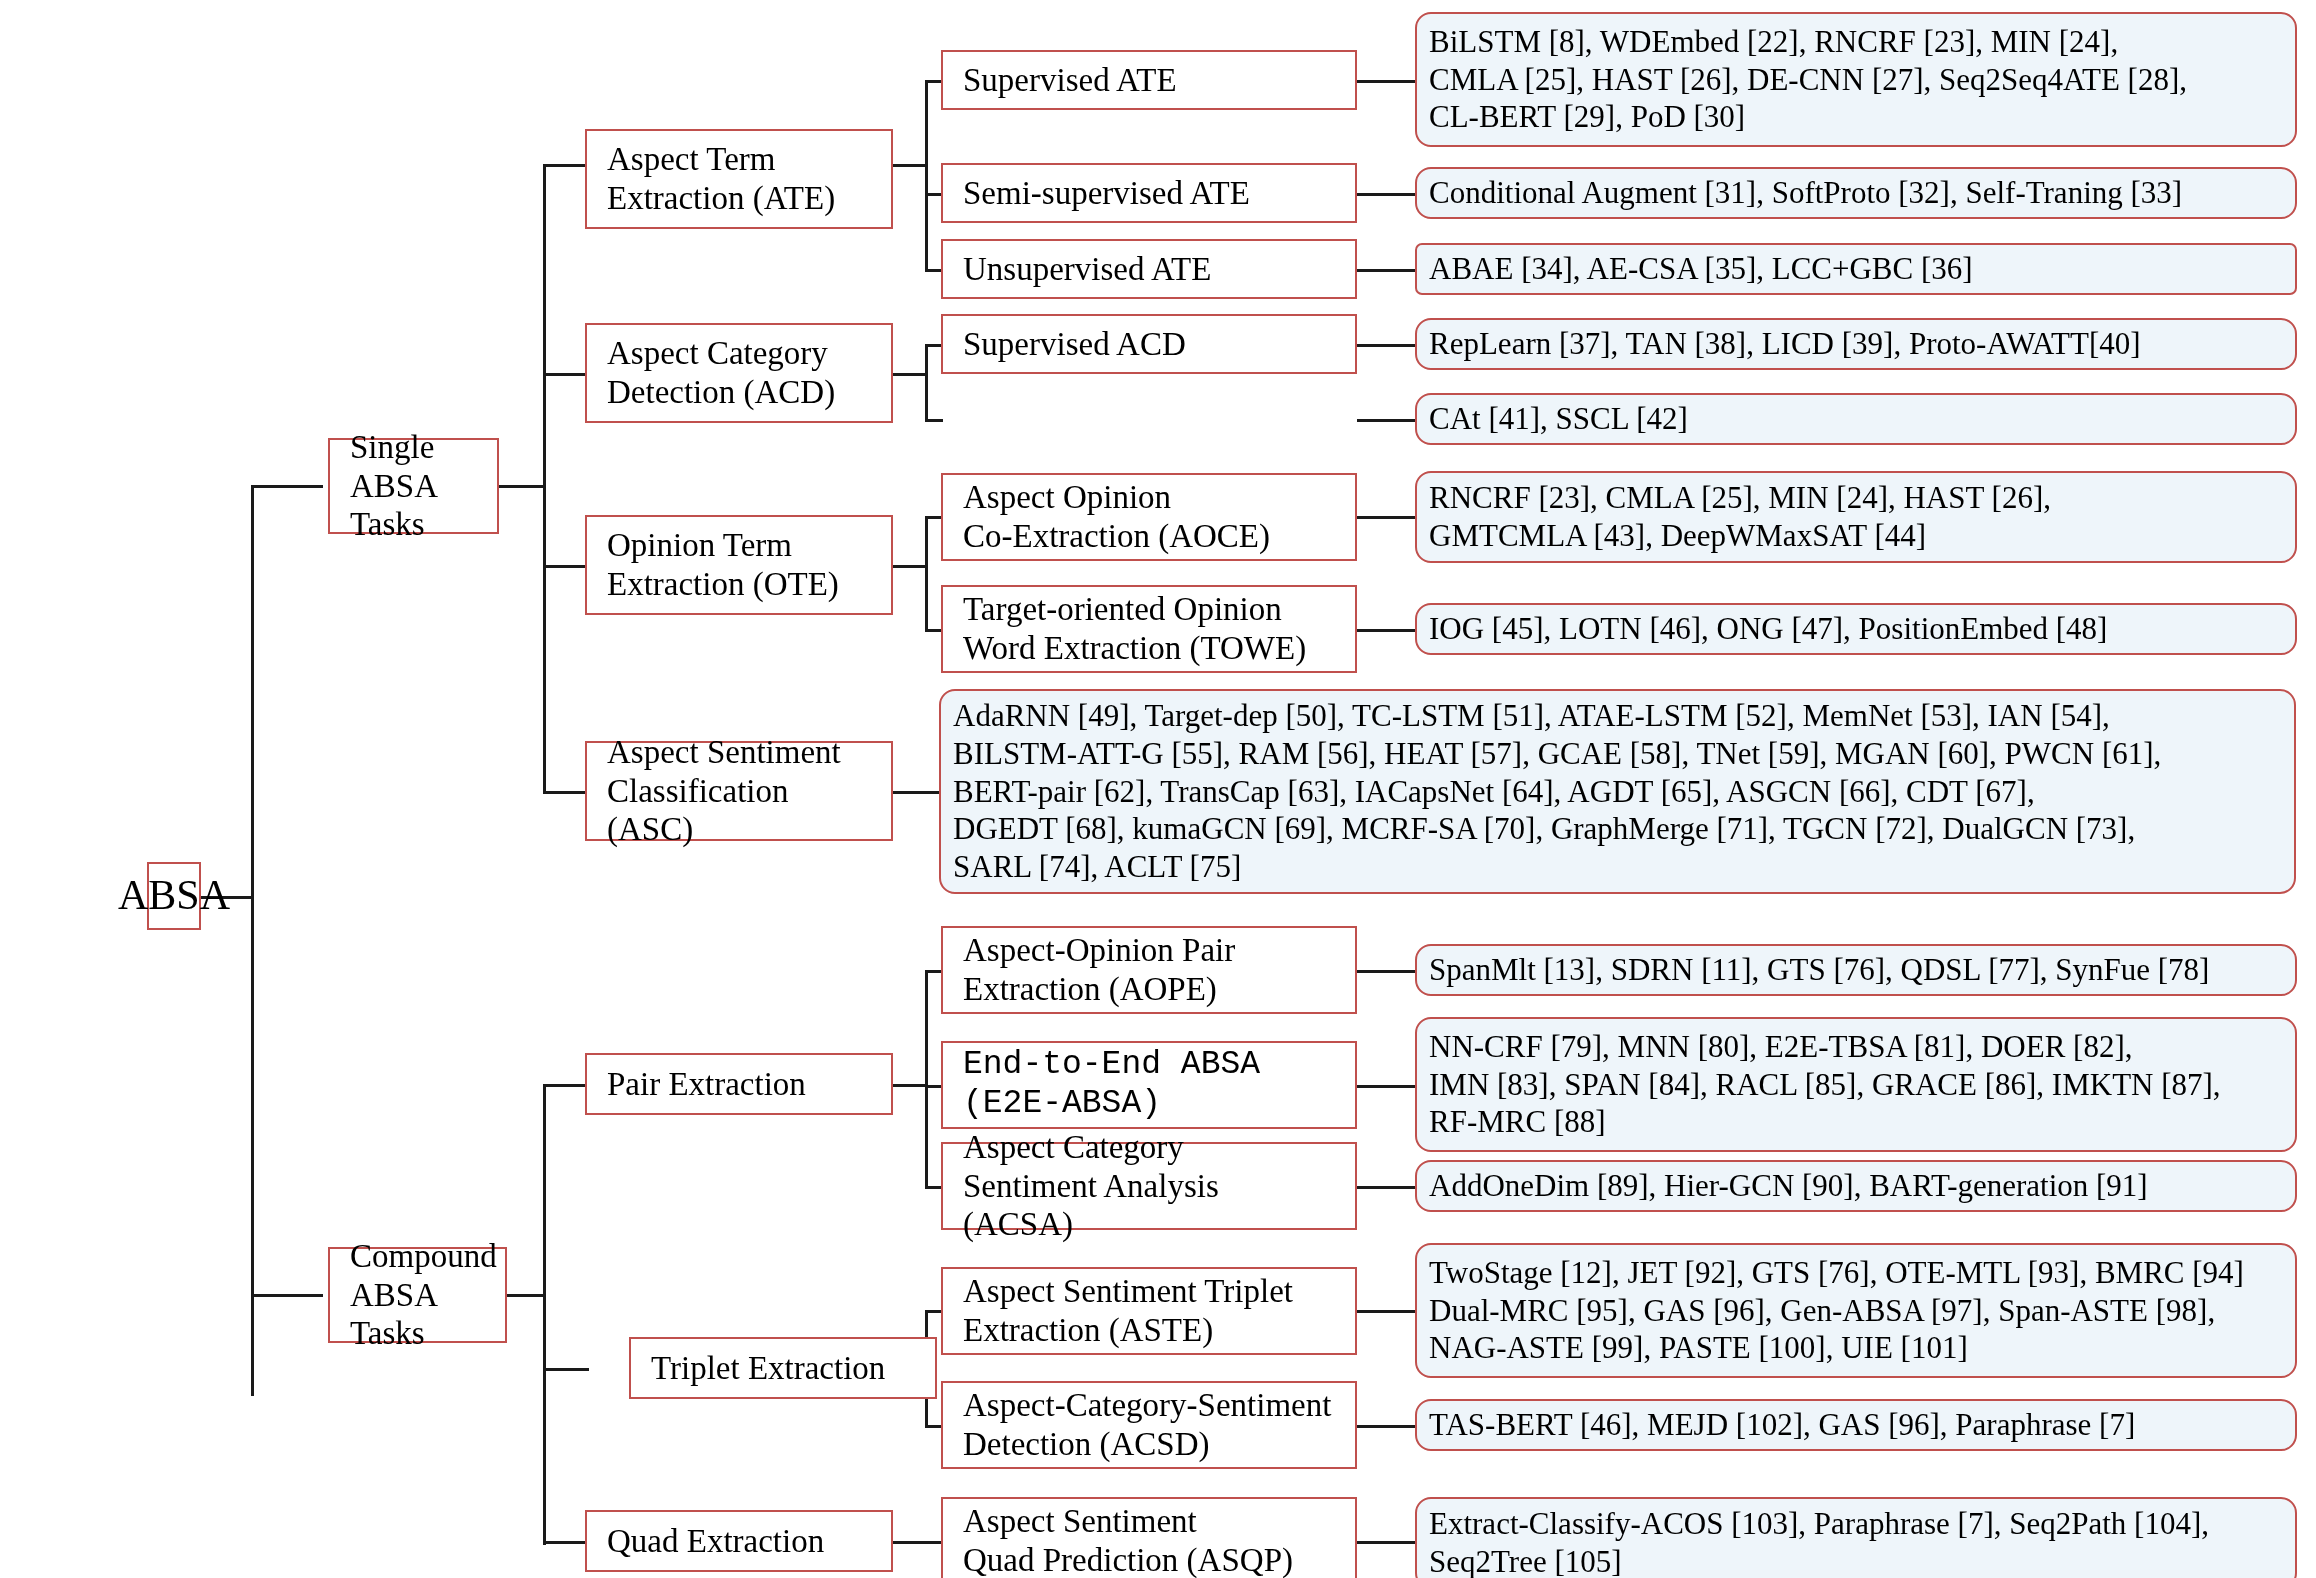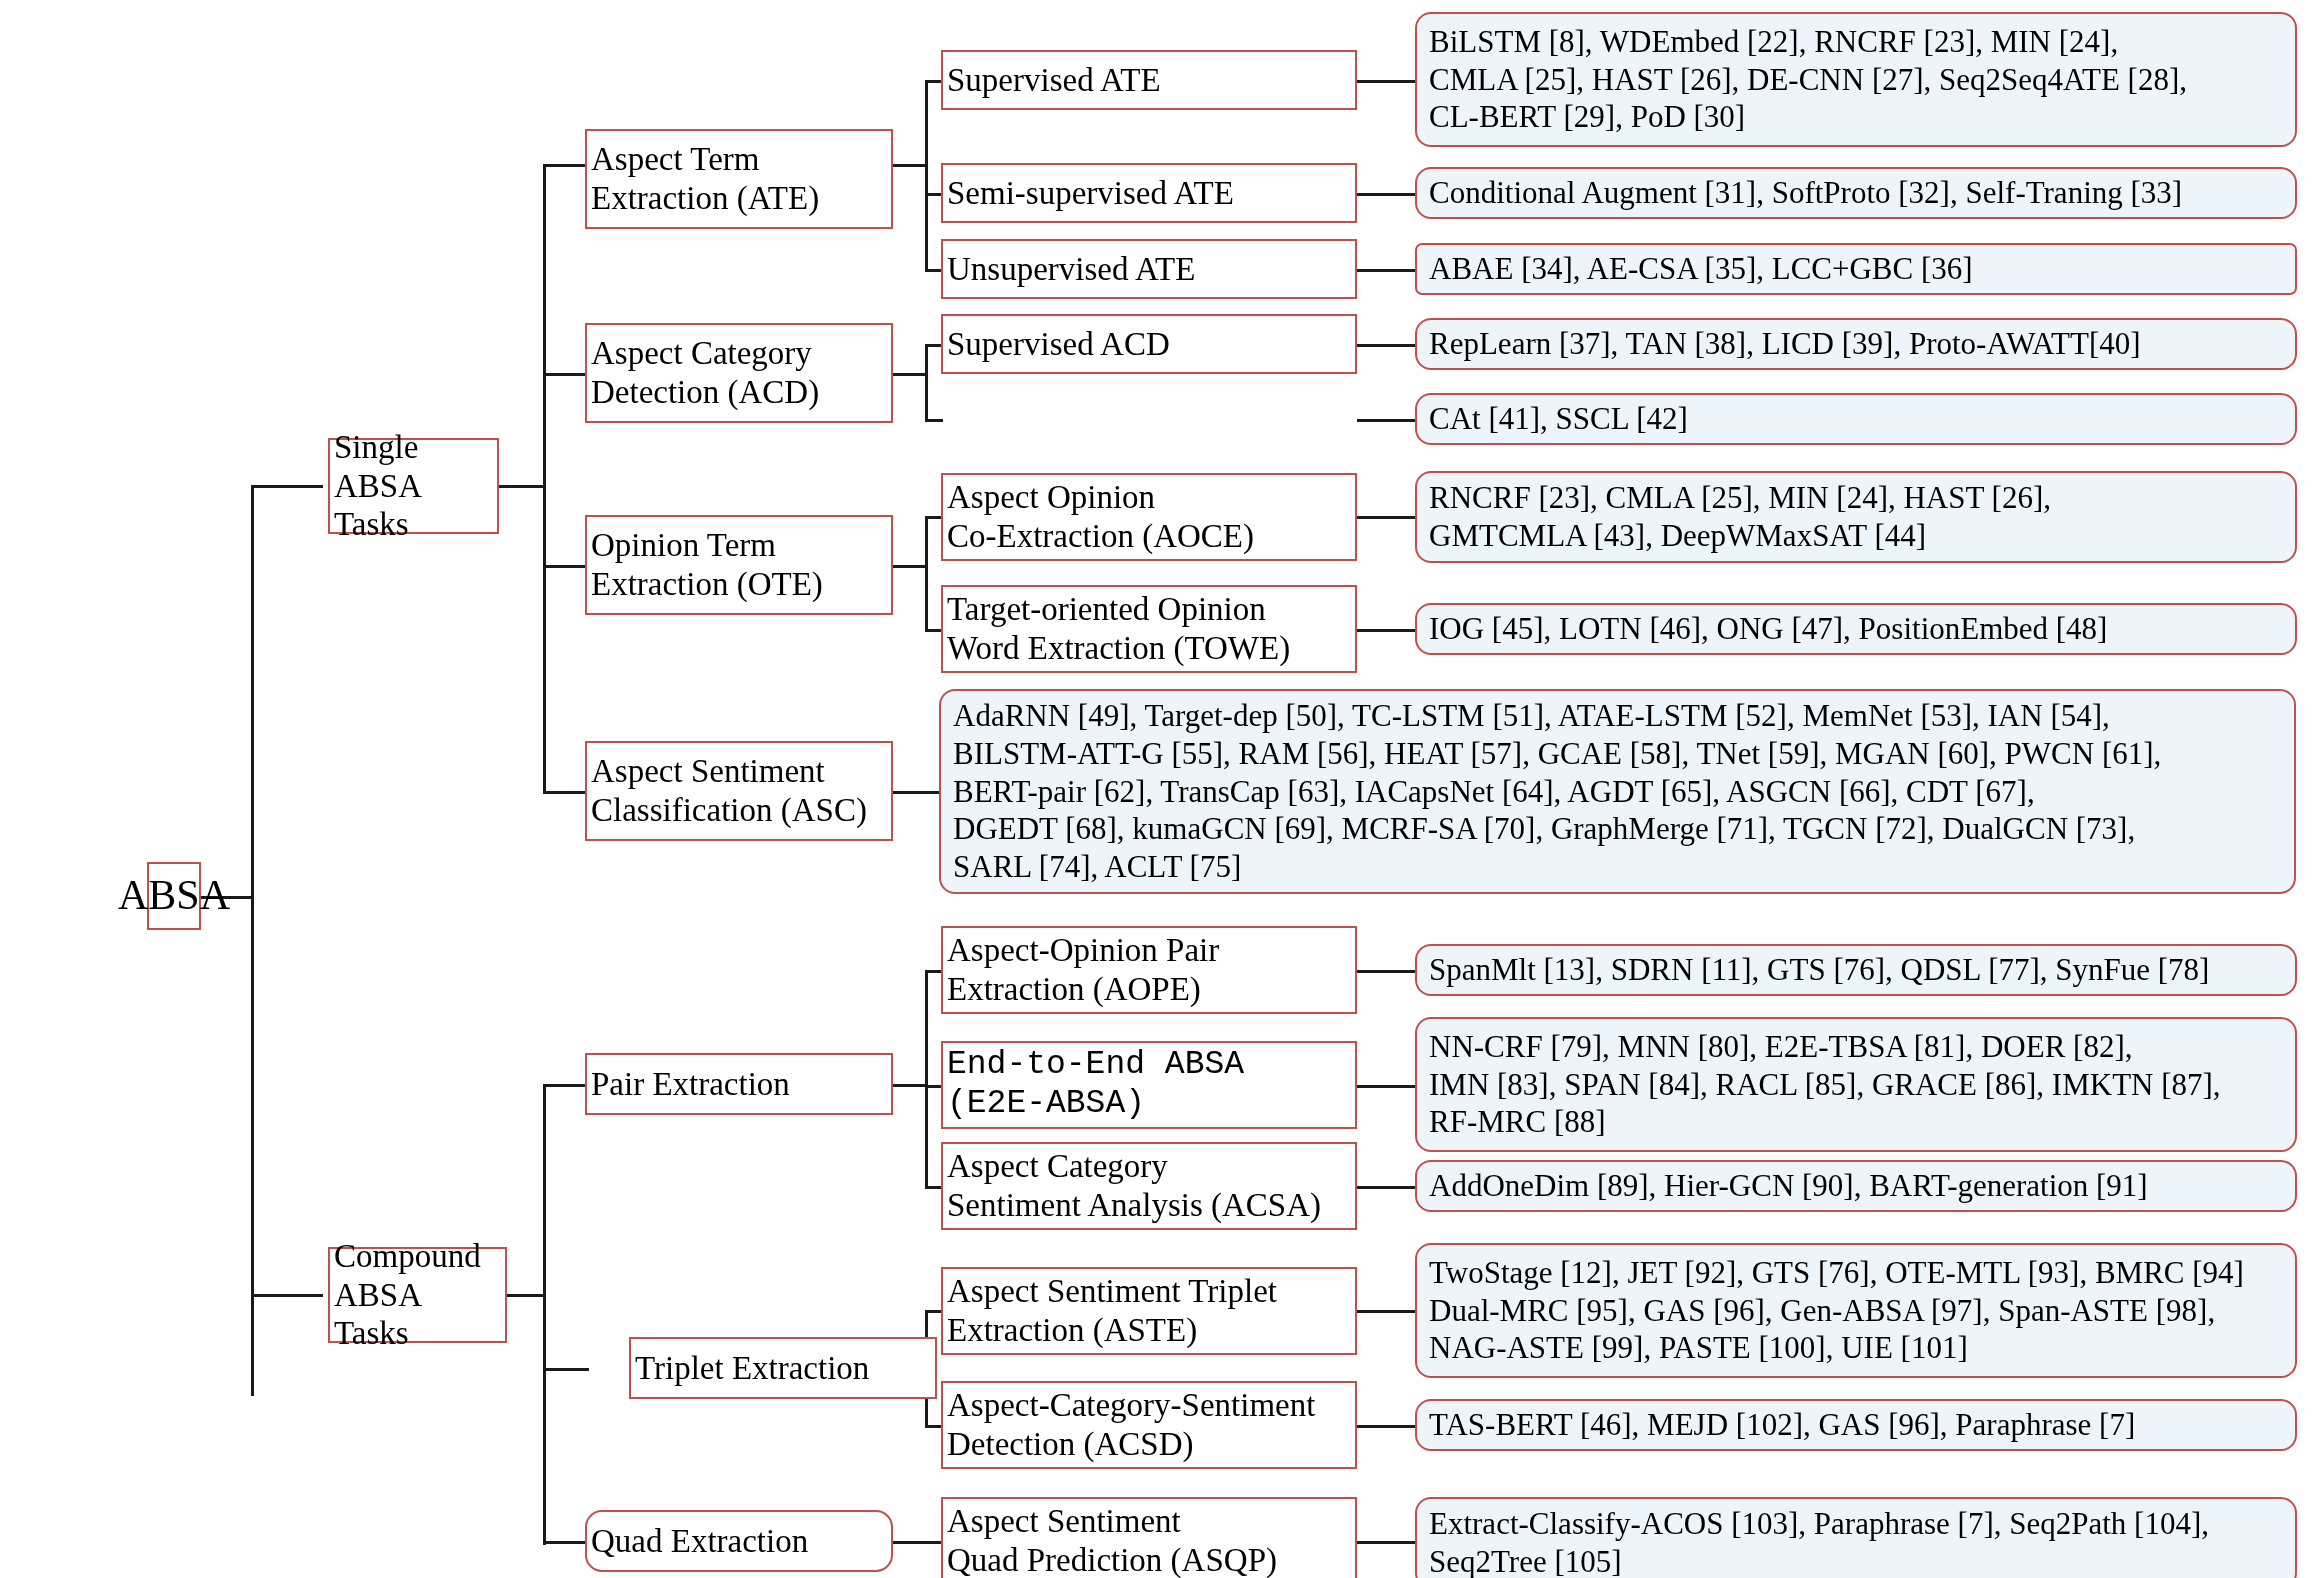--- a/index.html
+++ b/index.html
@@ -13,21 +13,21 @@
   }
   .node{
     position:absolute;
     box-sizing:border-box;
     border:2px solid #c0504d;
     background:#ffffff;
     color:#000000;
     display:flex;
     flex-direction:column;
     justify-content:center;
-    padding:2px 4px;
+    padding:2px 20px;
     line-height:1.18;
     white-space:pre-line;
   }
   .lvl0{font-size:42px;}
   .lvl1{font-size:33px;}
   .lvl2{font-size:33px;}
   .lvl3{font-size:33px;}
   .leaf{
     background:#eef5fa;
     border-radius:16px;
@@ -124,21 +124,21 @@
   <div class="node lvl2" style="left:585px;top:515px;width:308px;height:100px;">Opinion Term
 Extraction (OTE)</div>
 
   <div class="node lvl2" style="left:585px;top:741px;width:308px;height:100px;">Aspect Sentiment
 Classification (ASC)</div>
 
   <div class="node lvl2" style="left:585px;top:1053px;width:308px;height:62px;">Pair Extraction</div>
 
   <div class="node lvl2" style="left:585px;top:1337px;width:308px;height:62px;margin-left:44px;">Triplet Extraction</div>
 
-  <div class="node lvl2" style="left:585px;top:1510px;width:308px;height:62px;border-radius:17px;">Quad Extraction</div>
+  <div class="node lvl2" style="left:585px;top:1510px;width:308px;height:62px;">Quad Extraction</div>
 
   <div class="node lvl3" style="left:941px;top:50px;width:416px;height:60px;">Supervised ATE</div>
 
   <div class="node lvl3" style="left:941px;top:163px;width:416px;height:60px;">Semi-supervised ATE</div>
 
   <div class="node lvl3" style="left:941px;top:239px;width:416px;height:60px;">Unsupervised ATE</div>
 
   <div class="node lvl3" style="left:941px;top:314px;width:416px;height:60px;">Supervised ACD</div>
 
 

